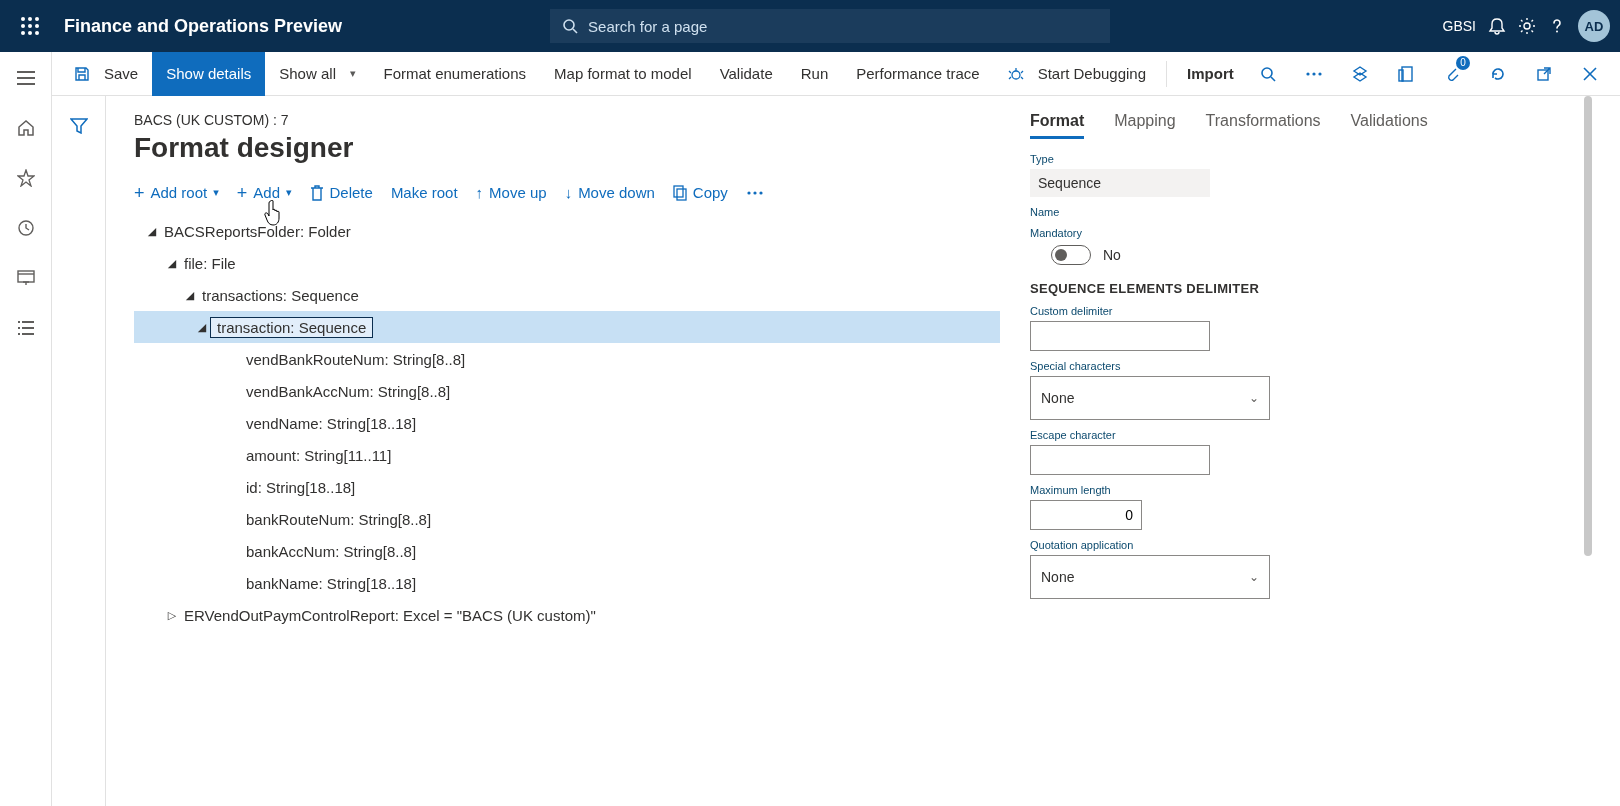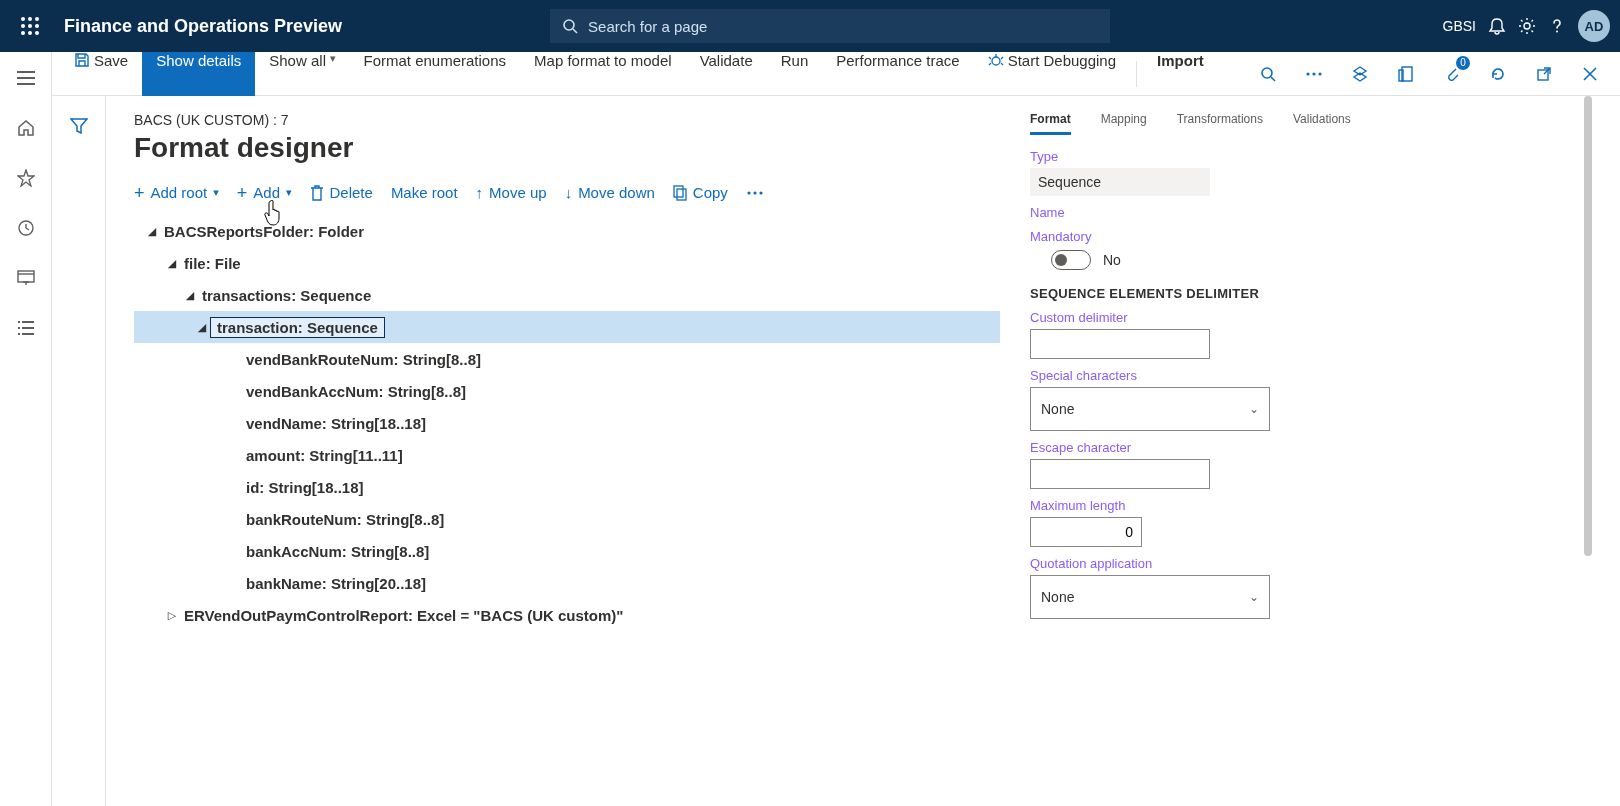--- a/index.html
+++ b/index.html
@@ -12,21 +12,21 @@
   .topbar .spacer1 { flex: 0 0 180px; }
   .searchbox { flex: 0 0 560px; height: 34px; background: #1b3c5c; border-radius: 0; display:flex; align-items:center; padding: 0 12px; color: #cfe0ef; gap:10px; }
   .searchbox input { background: transparent; border: none; outline: none; color: #cfe0ef; font-size: 15px; flex:1; }
   .searchbox input::placeholder { color: #cfe0ef; }
   .topbar .right { margin-left: auto; display:flex; align-items:center; gap: 12px; }
   .topbar .right .txt { font-size: 14px; }
   .avatar { width: 32px; height:32px; border-radius:50%; background:#a3c4d8; color:#0b2e4f; display:flex; align-items:center; justify-content:center; font-weight:600; font-size:13px; }
 
   
   .actionbar { height: 44px; background:#fff; border-bottom:1px solid #e1e1e1; display:flex; align-items:center; padding-left: 60px; gap: 0; color:#323130; }
-  .actionbar .item { height:44px; display:flex; padding: 0 14px; font-size:15px; cursor:pointer; gap:4px; }
+  .actionbar .item { height:44px; display:flex; align-items:center; padding: 0 14px; font-size:15px; cursor:pointer; gap:14px; }
   .actionbar .item.primary { background:#0f6cbd; color:#fff; }
   .actionbar .item .chev { font-size:11px; opacity:.8; }
   .actionbar .rightgroup { margin-left:auto; display:flex; align-items:center; gap: 14px; padding-right: 14px; }
   .iconbtn { width:32px; height:32px; display:flex; align-items:center; justify-content:center; cursor:pointer; color:#0f6cbd; position:relative; }
   .badge { position:absolute; top:-2px; right:-2px; background:#0f6cbd; color:#fff; border-radius:8px; font-size:10px; padding:0 4px; line-height:14px; min-width:14px; text-align:center; }
   .divider-v { width:1px; height:26px; background:#e1e1e1; margin: 0 6px; }
 
   
   .leftrail { position:absolute; top:52px; left:0; width:52px; bottom:0; background:#fff; border-right:1px solid #e1e1e1; display:flex; flex-direction:column; align-items:center; padding-top:10px; gap:18px; }
   .leftrail .ritem { width:32px; height:32px; display:flex; align-items:center; justify-content:center; cursor:pointer; color:#605e5c; }
@@ -46,36 +46,36 @@
 
   
   .treetoolbar { display:flex; align-items:center; gap: 18px; margin-top: 20px; color:#0f6cbd; font-size:15px; }
   .treetoolbar .btn { display:flex; align-items:center; gap:6px; cursor:pointer; }
   .treetoolbar .btn .chev { font-size:11px; }
 
   
   .tree { margin-top: 14px; font-size:15px; }
   .node { display:flex; align-items:center; height:32px; }
   .node .car { width:16px; text-align:center; font-size:11px; color:#323130; cursor:pointer; }
-  .node .lbl { padding: 2px 4px; font-weight: bold; }
+  .node .lbl { padding: 2px 4px; }
   .node.sel { background:#c7e0f4; }
   .node.sel .lbl { border:1px solid #0b2e4f; background:#e2eefa; padding:1px 6px; }
   .indent-0 { padding-left: 10px; }
   .indent-1 { padding-left: 30px; }
   .indent-2 { padding-left: 48px; }
   .indent-3 { padding-left: 60px; }
   .indent-4 { padding-left: 92px; }
   .cursor-hand { position:absolute; top:200px; left:264px; pointer-events:none; font-size:22px; color:#000; }
 
   
-  .tabs { display:flex; gap: 30px; font-size:12px; margin-bottom: 14px; }
+  .tabs { display:flex; gap: 30px; font-size:16px; margin-bottom: 14px; }
   .tab { cursor:pointer; color:#605e5c; padding-bottom:6px; }
   .tab.active { color:#323130; font-weight:600; border-bottom:3px solid #0f6cbd; }
 
-  .fieldlabel { font-size:13px; color:#8b5cf6; margin-top: 9px; }
+  .fieldlabel { font-size:11px; color:#0c4a6e; margin-top: 9px; }
   .fieldlabel:first-of-type { margin-top:4px; }
   .sectionlabel { font-size:13px; font-weight:700; color:#323130; margin-top: 16px; letter-spacing:.3px; }
   .textval { height:28px; background:#f3f2f1; display:flex; align-items:center; padding:0 8px; width:180px; margin-top:4px; }
   input.txtin { height:30px; border:1px solid #8a8886; padding:0 8px; font-size:14px; outline:none; width:240px; margin-top:4px; }
   input.txtin.sm { width:180px; }
   input.txtin.num { width:112px; text-align:right; padding-right:8px; }
   .select { height:44px; border:1px solid #8a8886; width:240px; display:flex; align-items:center; justify-content:space-between; padding:0 10px; margin-top:4px; cursor:pointer; }
   .select .chev { font-size:12px; color:#605e5c; }
   .togglewrap { display:flex; align-items:center; gap:12px; margin-top:6px;padding-left:21px; }
   .toggle { width:40px; height:20px; border-radius:10px; border:1px solid #605e5c; position:relative; background:#fff; cursor:pointer; }
@@ -373,21 +373,21 @@
       <div class="node indent-4">
           <span class="car"></span>
           <span class="lbl">bankRouteNum: String[8..8]</span>
         </div>
       <div class="node indent-4">
           <span class="car"></span>
           <span class="lbl">bankAccNum: String[8..8]</span>
         </div>
       <div class="node indent-4">
           <span class="car"></span>
-          <span class="lbl">bankName: String[20..18]</span>
+          <span class="lbl">bankName: String[18..18]</span>
         </div>
       <div class="node indent-1">
           <span class="car">▷</span>
           <span class="lbl">ERVendOutPaymControlReport: Excel = "BACS (UK custom)"</span>
         </div>
     </div>
   </div>
 
   <div class="rightpane">
     

